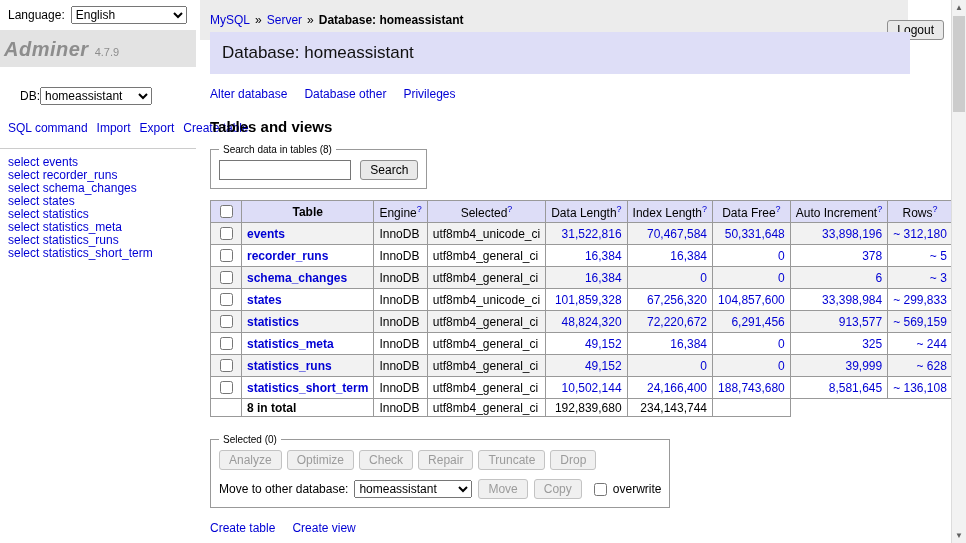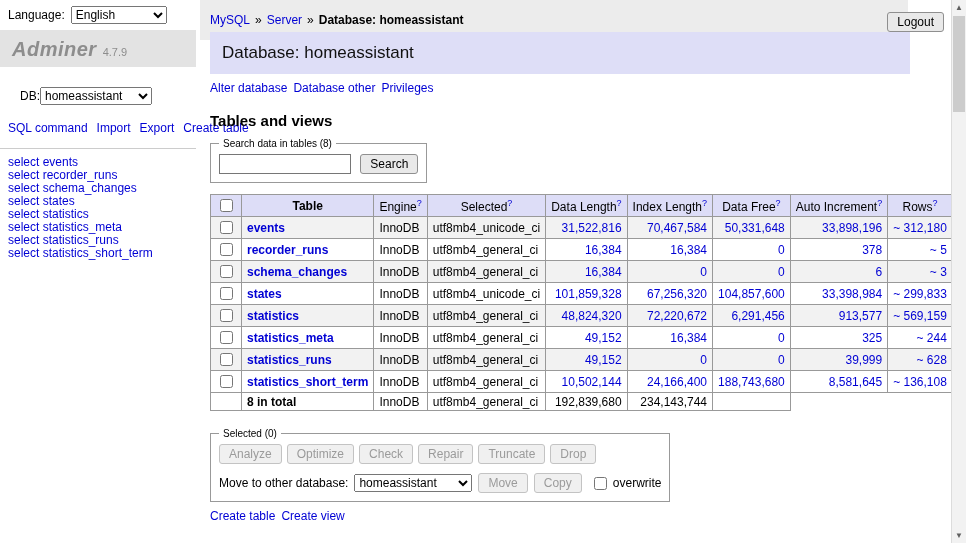--- a/index.html
+++ b/index.html
@@ -5,43 +5,43 @@
   html,body{margin:0;padding:0}
   body{position:relative;width:966px;height:543px;overflow:hidden;background:#fff;
        font-family:"Liberation Sans","DejaVu Sans",sans-serif;font-size:12px;color:#000}
   a{color:#0000d4;text-decoration:none;cursor:pointer}
   select,input,button{font-family:inherit;font-size:12px}
   button{padding:2px 9px;background:#e9e9e9;border:1px solid #8f8f8f;border-radius:3px;color:#000}
   button:disabled{color:#9b9b9b;border-color:#c3c3c3;background:#f0f0f0}
 
   
   #lang-row{position:absolute;top:6px;left:8px;display:flex;align-items:center;gap:6px}
-  #lang-row select{width:96px}
+  #lang-row select{width:116px}
   #breadcrumb{position:absolute;left:200px;top:0;width:708px;height:40px;background:#ececec;
               display:flex;align-items:center;padding:0 10px;box-sizing:border-box;gap:5px;white-space:nowrap}
   #breadcrumb b{font-weight:bold}
-  #logout-btn{position:absolute;top:12px;right:22px}
+  #logout-btn{position:absolute;top:20px;right:22px}
 
   
   #sidebar{position:absolute;left:0;top:30px;width:196px}
-  #logo{background:#e3e3e3;padding:8px 12px;height:37px;box-sizing:border-box}
+  #logo{background:#e3e3e3;padding:8px 4px;height:37px;box-sizing:border-box}
   #logo .name{font-size:20px;font-style:italic;font-weight:bold;color:#8d8d8d;letter-spacing:.5px}
   #logo .ver{font-size:11px;color:#8d8d8d;margin-left:6px}
   #db-row{margin:20px 20px 0;display:flex;align-items:center;gap:0}
   #db-row select{width:112px}
   #quick-links{margin:14px 8px 0;width:152px;line-height:1.65;padding-bottom:9px}
   #quick-links a{margin-right:9px;white-space:nowrap}
   #sidebar .rule{border-top:1px solid #ccc;margin:0 0 7px}
   #table-links{margin:2px 8px}
   #table-links a{display:block;line-height:13px;white-space:nowrap}
 
   
   #main{position:absolute;left:210px;top:30px;width:700px}
   h2{margin:2px 0 0;background:#dedef7;font-size:17px;font-weight:normal;padding:11px 12px;color:#111}
-  .linkrow{margin:7px 0;display:flex;gap:6px}
+  .linkrow{margin:13px 0;display:flex;gap:17px}
   h3{font-size:15px;margin:17px 0 9px;font-weight:bold}
   fieldset{display:inline-block;border:1px solid #999;padding:5px 8px 8px;margin:0;background:#fff}
   legend{font-size:10px;padding:0 4px}
   #search-input{width:132px;height:20px;border:1px solid #767676;box-sizing:border-box;margin-right:6px;padding:0 3px}
 
   table{border-collapse:collapse;margin-top:11px}
   th,td{border:1px solid #999;padding:1px 5px;height:15px;font-size:12px;white-space:nowrap}
   th{background:#ddddf7;font-weight:normal;text-align:center}
   th.col-table{font-weight:bold}
   sup{font-size:9px}

